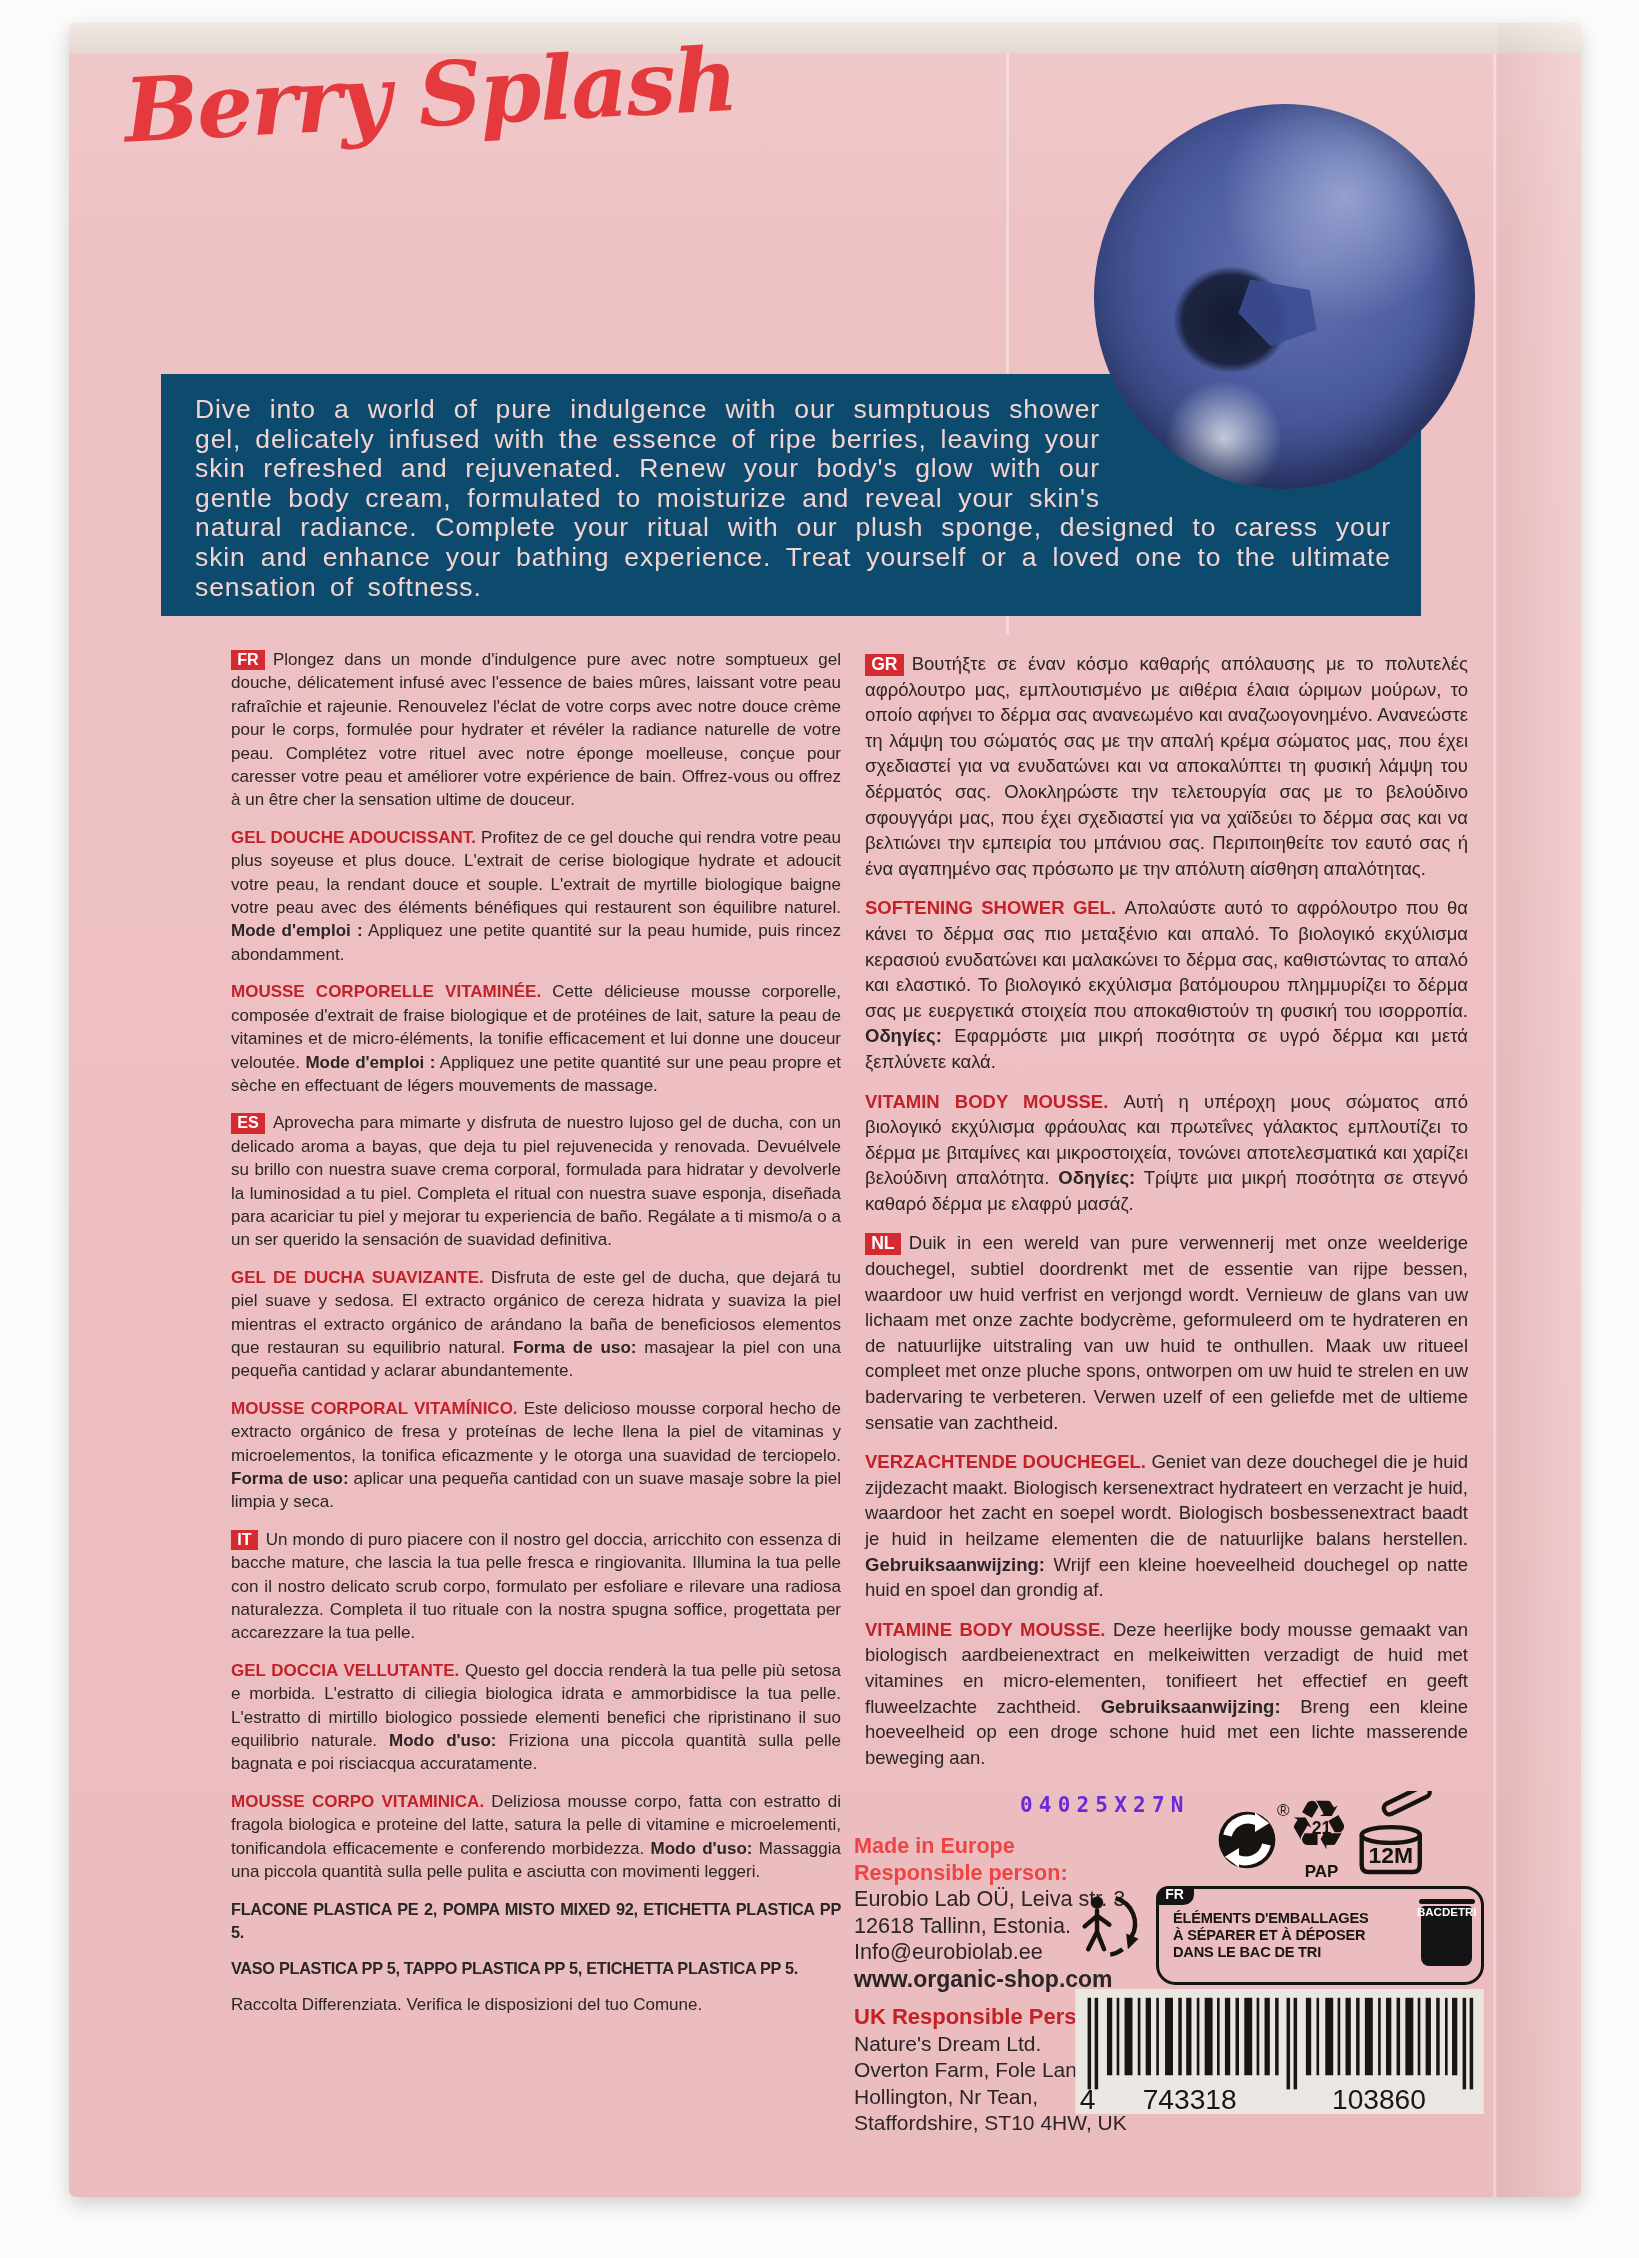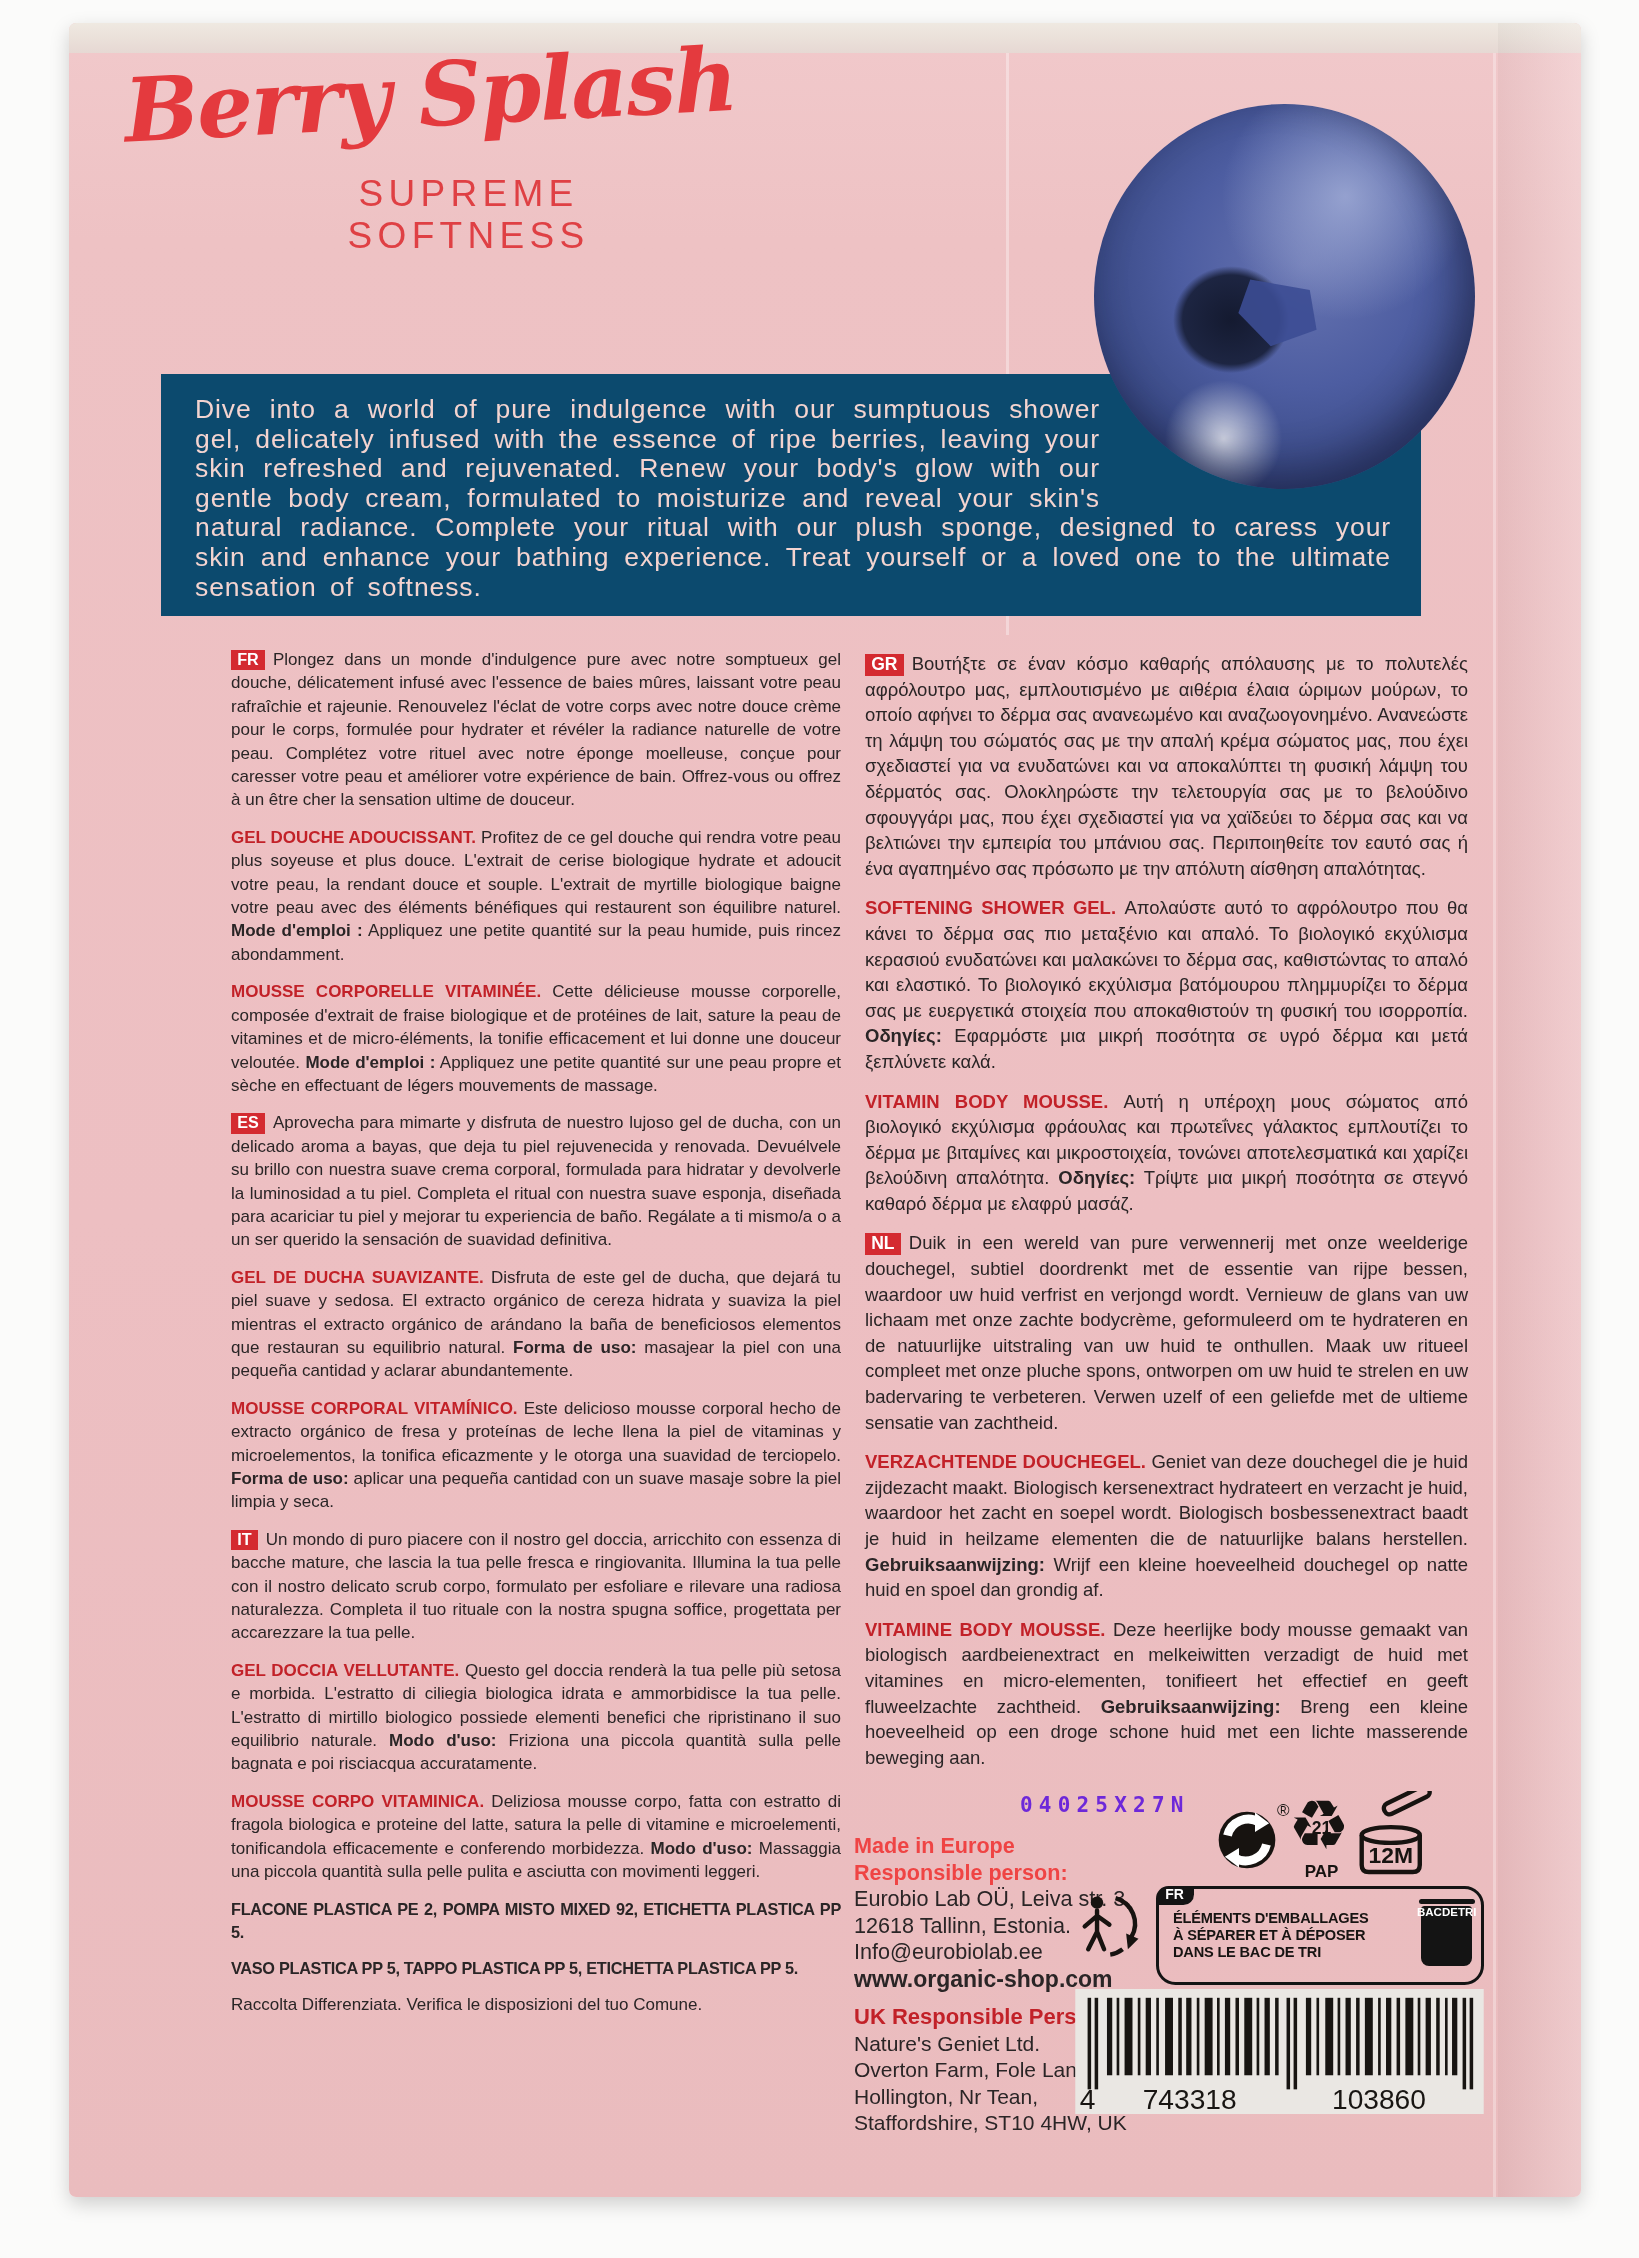--- a/index.html
+++ b/index.html
@@ -87,21 +87,20 @@
 
 <div class="page">
   <div class="box">
     <div class="box-top-edge"></div>
     <div class="seam"></div>
     <div class="fold"></div>
     <div class="side-shade"></div>
   </div>
 
   <div class="title">Berry Splash</div>
-  <div class="subtitle">SUPREME SOFTNESS</div>
 
   <div class="redbox">
     <div class="rb-spacer"></div>
     <div class="txt">Dive into a world of pure indulgence with our sumptuous shower gel, delicately infused with the essence of ripe berries, leaving your skin refreshed and rejuvenated. Renew your body's glow with our gentle body cream, formulated to moisturize and reveal your skin's natural radiance. Complete your ritual with our plush sponge, designed to caress your skin and enhance your bathing experience. Treat yourself or a loved one to the ultimate sensation of softness.</div>
   </div>
 
   <div class="blueberry">
     <div class="berry-facet"></div>
   </div>
 
@@ -135,21 +134,21 @@
     <div class="red">Made in Europe</div>
     <div class="red">Responsible person:</div>
     <div>Eurobio Lab OÜ, Leiva str. 3,</div>
     <div>12618 Tallinn, Estonia.</div>
     <div>Info@eurobiolab.ee</div>
     <div class="web">www.organic-shop.com</div>
   </div>
 
   <div class="ukblock">
     <div class="red">UK Responsible Person:</div>
-    <div>Nature's Geniet Ltd.</div>
+    <div>Nature's Dream Ltd.</div>
     <div>Overton Farm, Fole Lane,</div>
     <div>Hollington, Nr Tean,</div>
     <div>Staffordshire, ST10 4HW, UK</div>
   </div>
 
   <div class="icon-greendot">
     <svg width="62" height="62" viewBox="0 0 70 70">
       <circle cx="35" cy="35" r="32" fill="#171310"></circle>
       <path d="M13 30 A 24 24 0 0 1 49 15" stroke="#ffffff" stroke-width="10" fill="none"></path>
       <polygon points="44,4 60,16 44,26" fill="#ffffff"></polygon>

